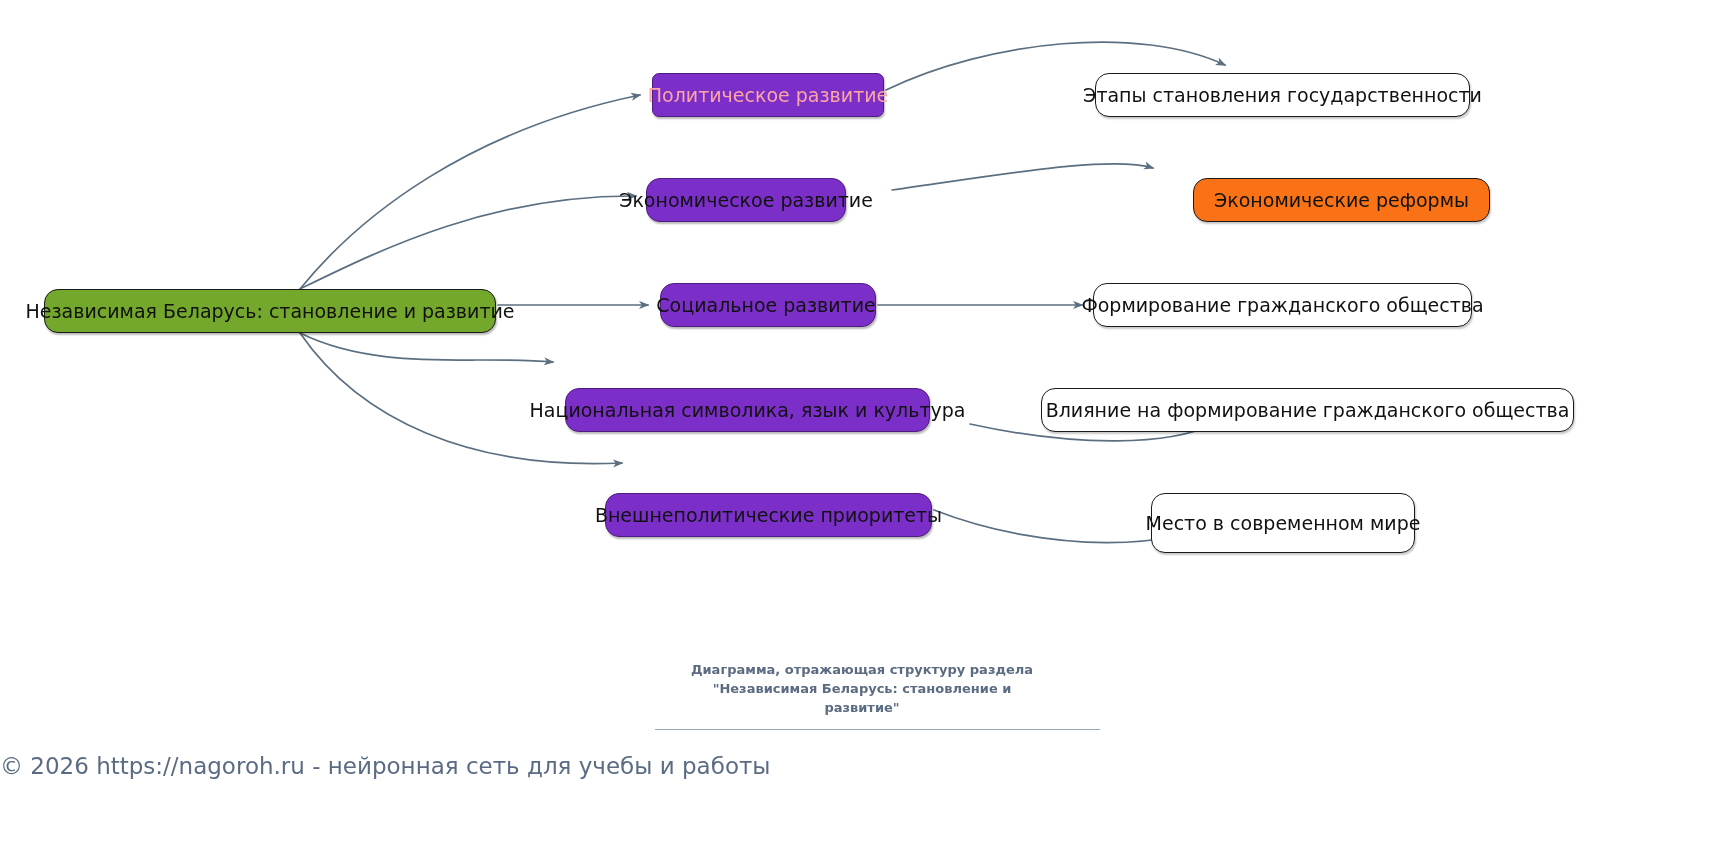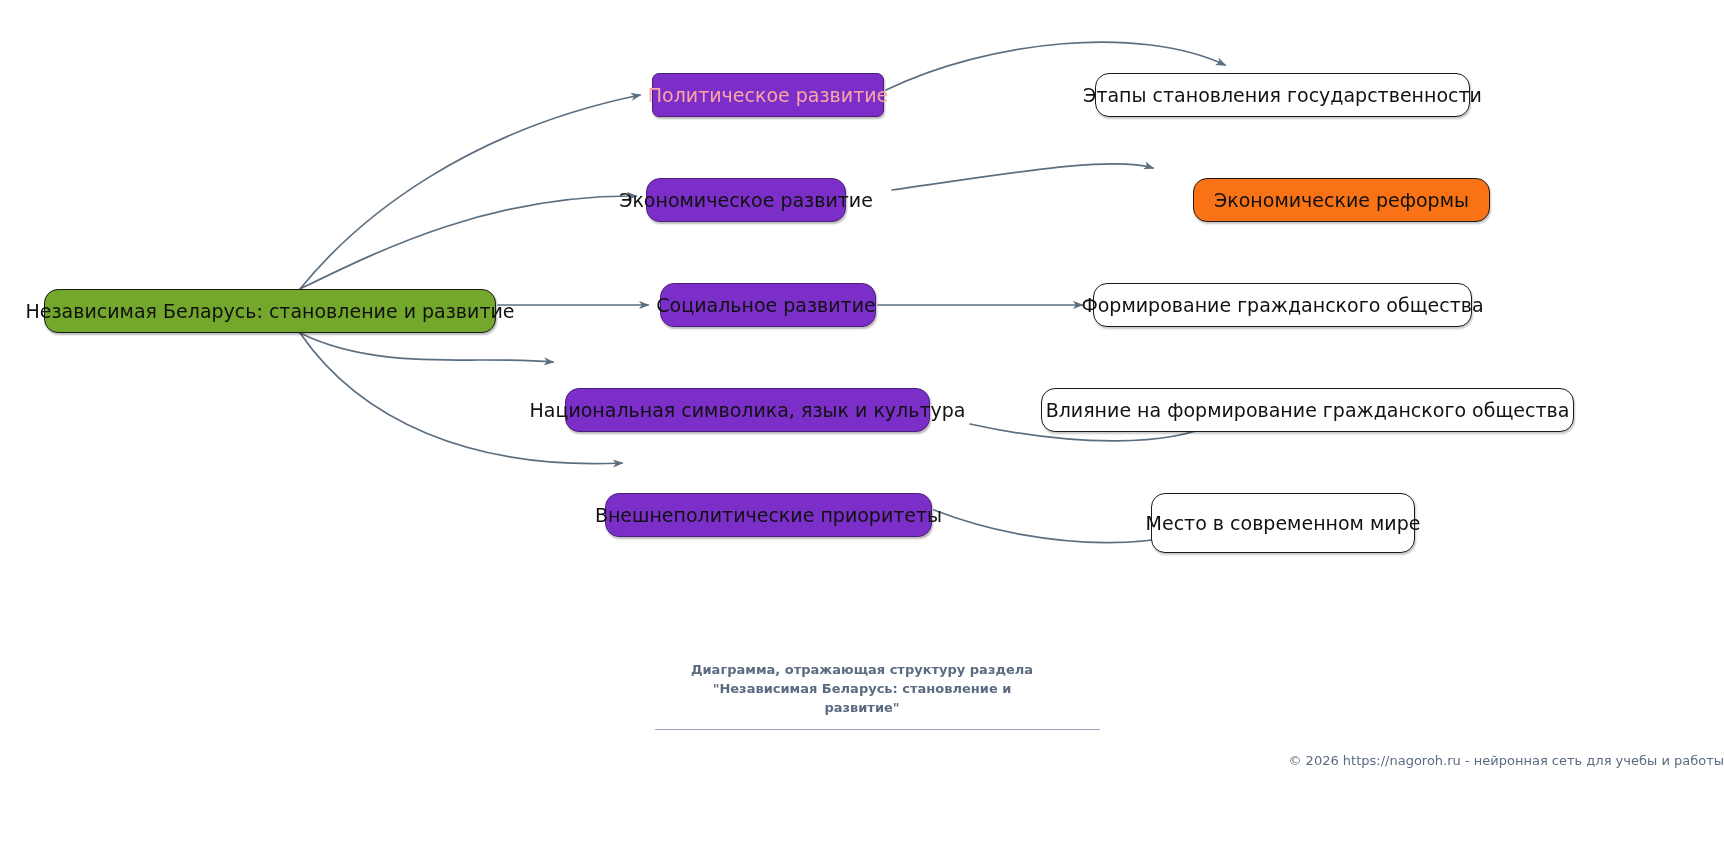--- a/index.html
+++ b/index.html
@@ -76,23 +76,23 @@
     top: 729px;
     width: 445px;
     height: 1px;
     background: #9aa7b8;
   }
   #footer {
     position: absolute;
     left: 0;
     top: 753px;
     width: 1724px;
-    text-align: right;
+    text-align: left;
     color: #5b6b82;
-    font-size: 13px;
+    font-size: 23px;
   }
 </style>
 </head>
 <body>
 
 <div id="stage">
 
   <svg id="edge-layer" viewBox="0 0 1724 851" xmlns="http://www.w3.org/2000/svg">
     <defs>
       <marker id="arrowhead" markerWidth="11" markerHeight="9" refX="9" refY="4.5" orient="auto" markerUnits="userSpaceOnUse">

